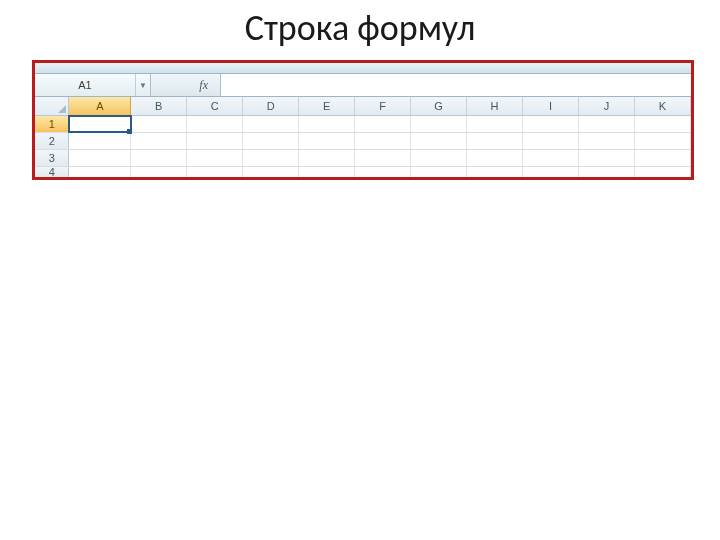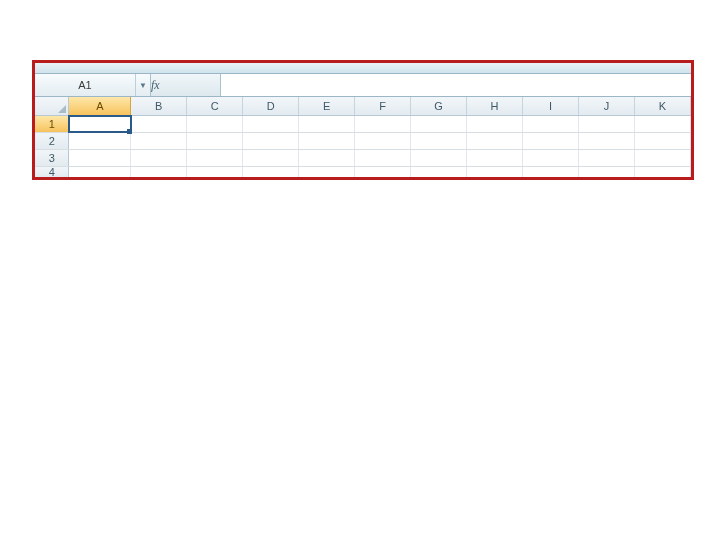--- a/index.html
+++ b/index.html
@@ -6,21 +6,21 @@
   .slide{width:720px;height:540px;position:relative;}
   .title{position:absolute;top:6px;left:0;width:720px;text-align:center;font-size:36px;font-family:Calibri,"Segoe UI",sans-serif;color:#1a1a1a;}
   .shot{position:absolute;top:60px;left:32px;width:656px;border:3px solid #b91c1c;}
   
   .ribbon{height:10px;background:linear-gradient(#e9f2f6,#d0e3ec);border-bottom:1px solid #9bb7c7;}
   
   .fbar{height:22px;background:linear-gradient(#e6eef2,#d6e3ea);border-bottom:1px solid #9bb7c7;display:flex;align-items:stretch;font-size:11px;color:#3a3a3a;}
   .namebox{width:115px;border-right:1px solid #a9c0cd;display:flex;align-items:center;justify-content:center;background:linear-gradient(#f7fbfd,#e4edf2);position:relative;}
   .namebox-text{flex:1;text-align:center;}
   .namebox-dd{width:14px;height:100%;border-left:1px solid #bcd0da;display:flex;align-items:center;justify-content:center;color:#5a7a8c;font-size:8px;}
-  .fx-group{width:70px;border-right:1px solid #a9c0cd;display:flex;align-items:center;justify-content:flex-start;padding-right:12px;box-sizing:border-box;background:linear-gradient(#f0f6f9,#dde8ee);}
+  .fx-group{width:70px;border-right:1px solid #a9c0cd;display:flex;align-items:center;justify-content:flex-end;padding-right:12px;box-sizing:border-box;background:linear-gradient(#f0f6f9,#dde8ee);}
   .fx{font-style:italic;font-family:"Times New Roman",serif;font-size:12px;color:#45606f;}
   .formula-input{flex:1;background:#fff;border:none;outline:none;font-size:11px;padding:0 4px;}
   
   .colhdr{height:18px;display:flex;background:linear-gradient(#f2f6f9,#e3ebf0);border-bottom:1px solid #b5c8d3;font-size:11px;color:#3f5865;}
   .selall{width:34px;border-right:1px solid #b5c8d3;position:relative;}
   .selall::after{content:"";position:absolute;right:2px;bottom:2px;width:0;height:0;border-left:8px solid transparent;border-bottom:8px solid #a8bcc8;}
   .ch{border-right:1px solid #c5d5de;display:flex;align-items:center;justify-content:center;}
   .ch.active{background:linear-gradient(#fde7a8,#f7c35e);color:#6b4a00;border-right:1px solid #d9a43a;}
   .ch.colA{width:62px;}
   .ch.std{width:56px;}
@@ -34,20 +34,21 @@
   .cell.std{width:56px;}
   .cell.sel{outline:2px solid #2a5a8a;outline-offset:-1px;position:relative;}
   .cell.sel::after{content:"";position:absolute;right:-2px;bottom:-2px;width:5px;height:5px;background:#2a5a8a;}
   .row.partial{height:10px;border-bottom:none;}
   .row.partial .rh, .row.partial .cell{height:10px;}
 </style>
 </head>
 <body>
 <div class="slide">
 
+<div class="title">Строка формул</div>
 
 <div class="shot">
   <div class="ribbon"></div>
 
   <div class="fbar">
     <div class="namebox">
       <span class="namebox-text">A1</span>
       <span class="namebox-dd">▼</span>
     </div>
     <div class="fx-group">

